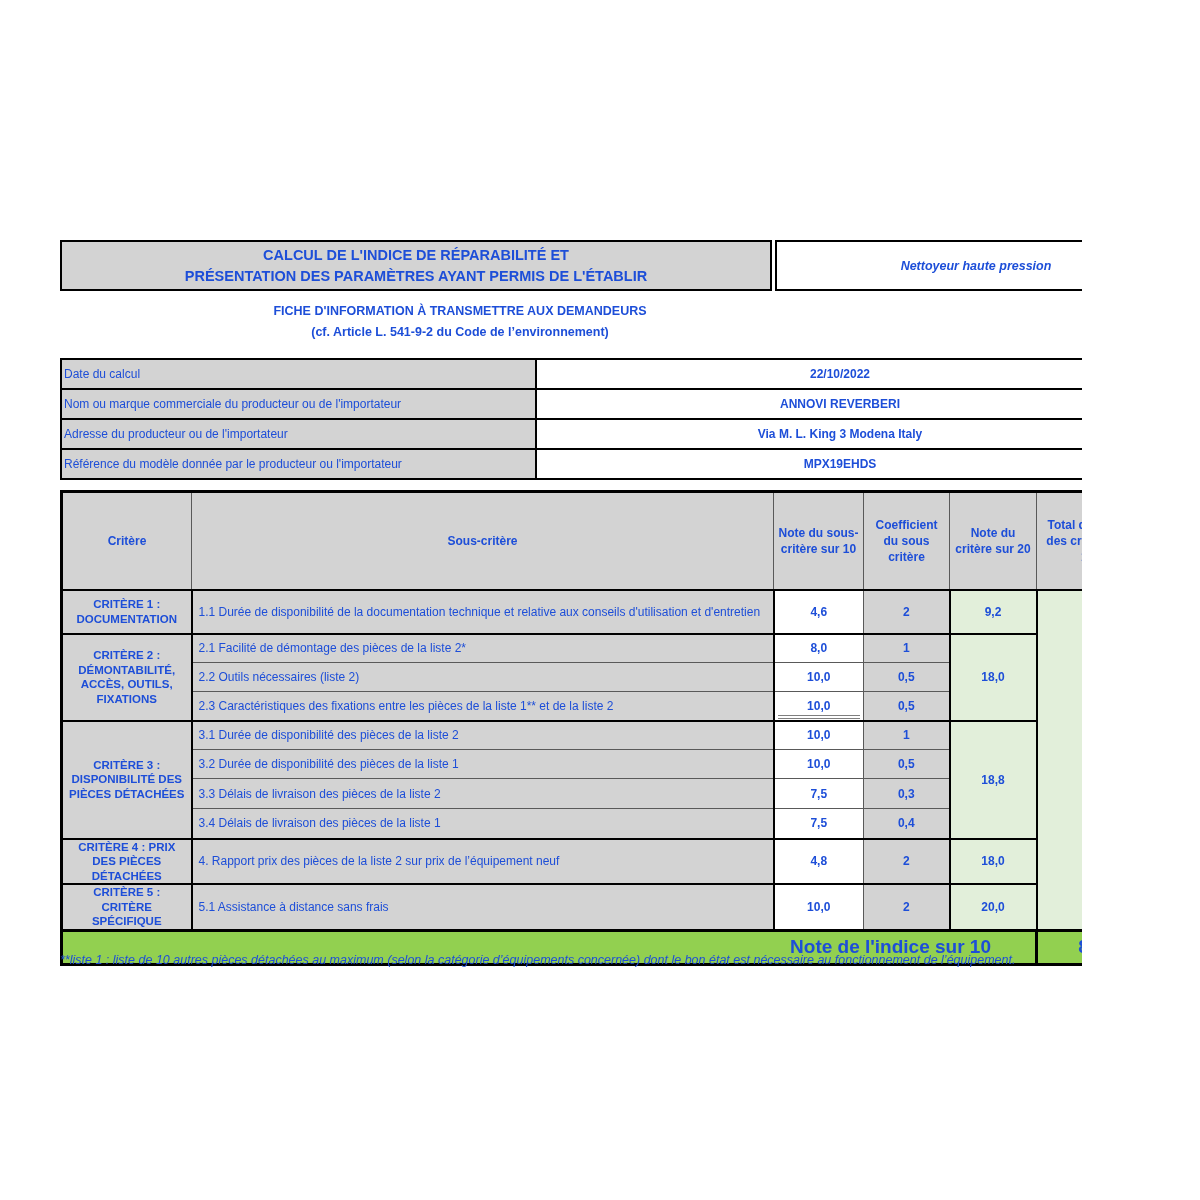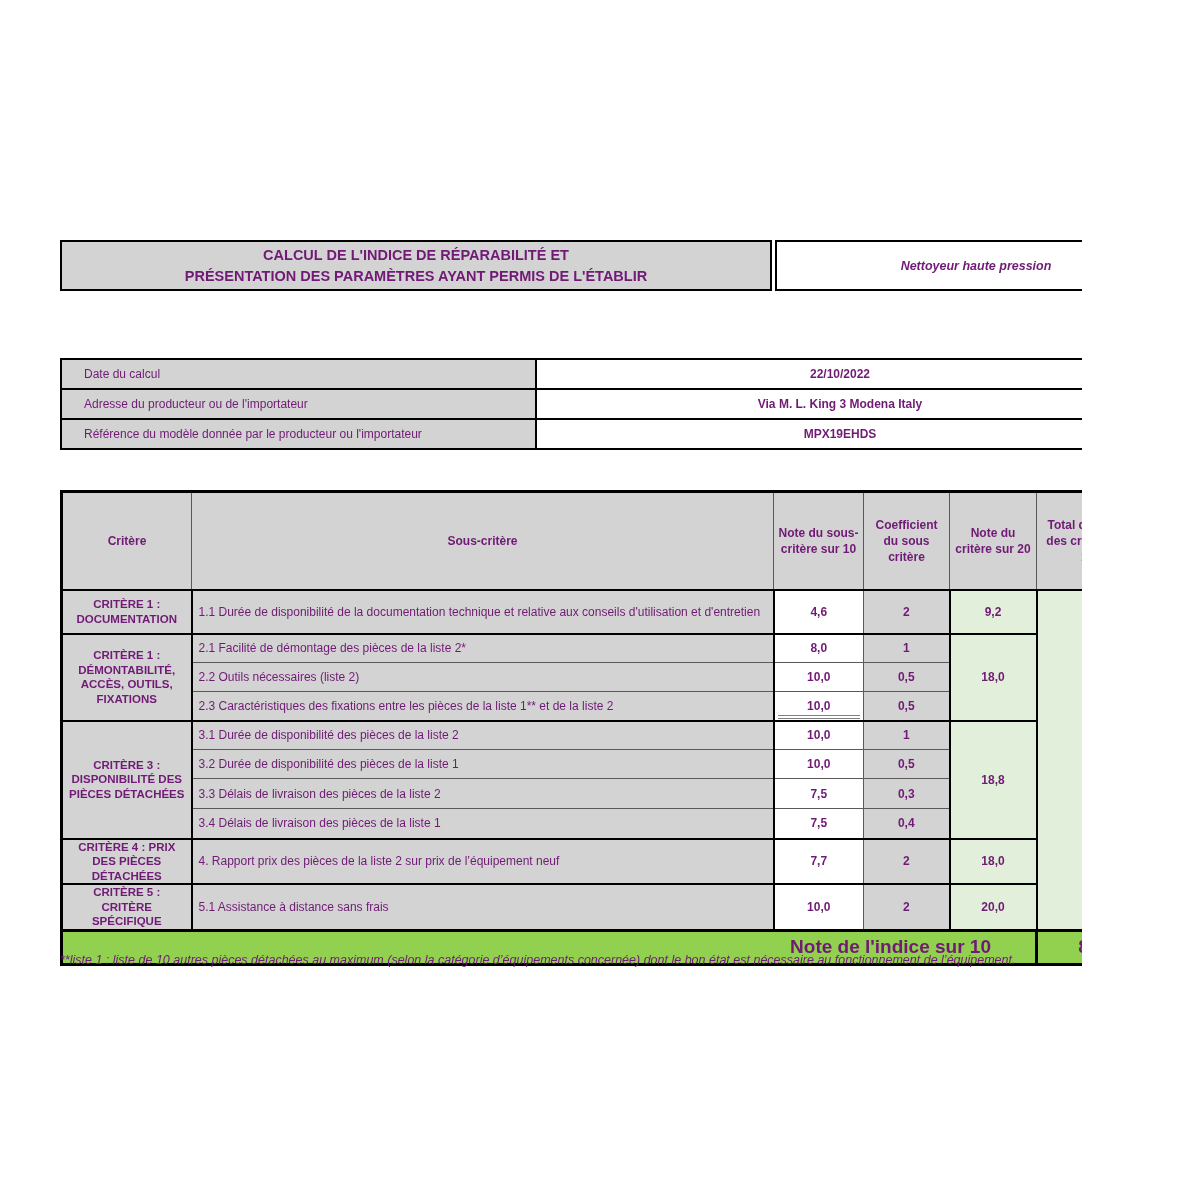--- a/index.html
+++ b/index.html
@@ -1,18 +1,18 @@
 <!DOCTYPE html>
 <html><head>
 <meta charset="utf-8">
 <style>
   html,body { margin:0; padding:0; background:#fff; }
   .page {
     position:relative; width:1082px; height:1200px; background:#ffffff;
-    font-family:"Liberation Sans", sans-serif; color:#701a75; overflow:hidden;
+    font-family:"Liberation Sans", sans-serif; color:#1d4ed8; overflow:hidden;
   }
 
   
   .header-row { position:absolute; top:240px; left:60px; width:1085px; height:51px; display:flex; }
   .title-box {
     width:712px; box-sizing:border-box; background:#d3d3d3; border:2.5px solid #000;
     display:flex; flex-direction:column; justify-content:center; align-items:center;
     text-align:center; font-weight:bold; font-size:14.5px; line-height:21px;
   }
   .product-box {
@@ -23,21 +23,21 @@
 
   
   .subtitle { position:absolute; top:301px; left:60px; width:800px; text-align:center;
     font-weight:bold; font-size:12.5px; line-height:21px; }
 
   
   .info-table { position:absolute; top:358px; left:60px; width:1085px;
     border-collapse:collapse; table-layout:fixed; }
   .info-table td { border:2px solid #000; height:30px; box-sizing:border-box;
     font-size:12px; padding:0; overflow:hidden; }
-  .info-table td.lbl { width:475px; background:#d3d3d3; padding-left:22px; }
+  .info-table td.lbl { width:475px; background:#d3d3d3; padding-left:2px; }
   .info-table td.val { text-align:center; font-weight:bold; background:#fff; }
 
   
   .score-table { position:absolute; top:490px; left:60px; width:1085px;
     border-collapse:collapse; table-layout:fixed; border:3px solid #000; }
   .score-table td { border:1px solid #595959; box-sizing:border-box; font-size:12px;
     padding:0 4px; overflow:hidden; vertical-align:middle; }
   .rh98 { height:98px; } .r44 { height:44px; } .r29 { height:29px; }
   .r30 { height:30px; } .r40 { height:40px; } .r33 { height:33px; } .r34 { height:34px; }
 
@@ -76,26 +76,34 @@
   <div class="header-row">
     <div class="title-box">
       <div>CALCUL DE L'INDICE DE RÉPARABILITÉ ET</div>
       <div>PRÉSENTATION DES PARAMÈTRES AYANT PERMIS DE L'ÉTABLIR</div>
     </div>
     <div class="product-box">
       <span>Nettoyeur haute pression</span>
     </div>
   </div>
 
+  <div class="subtitle">
+    <div>FICHE D'INFORMATION À TRANSMETTRE AUX DEMANDEURS</div>
+    <div>(cf. Article L. 541-9-2 du Code de l’environnement)</div>
+  </div>
 
   <table class="info-table">
     <tbody>
         <tr>
       <td class="lbl">Date du calcul</td>
       <td class="val">22/10/2022</td>
+    </tr>
+    <tr>
+      <td class="lbl">Nom ou marque commerciale du producteur ou de l'importateur</td>
+      <td class="val">ANNOVI REVERBERI</td>
     </tr>
     <tr>
       <td class="lbl">Adresse du producteur ou de l'importateur</td>
       <td class="val">Via M. L. King 3 Modena Italy</td>
     </tr>
     <tr>
       <td class="lbl">Référence du modèle donnée par le producteur ou l'importateur</td>
       <td class="val">MPX19EHDS</td>
     </tr>
   </tbody>
@@ -124,21 +132,21 @@
     <tr class="r44">
       <td class="crit">CRITÈRE 1 : DOCUMENTATION</td>
       <td class="sub">1.1 Durée de disponibilité de la documentation technique et relative aux conseils d'utilisation et d'entretien</td>
       <td class="n10">4,6</td>
       <td class="coef">2</td>
       <td class="n20">9,2</td>
       <td class="total" rowspan="10">84,0</td>
     </tr>
 
     <tr class="gs r29">
-      <td class="crit" rowspan="3">CRITÈRE 1 : DÉMONTABILITÉ, ACCÈS, OUTILS, FIXATIONS</td>
+      <td class="crit" rowspan="3">CRITÈRE 2 : DÉMONTABILITÉ, ACCÈS, OUTILS, FIXATIONS</td>
       <td class="sub">2.1 Facilité de démontage des pièces de la liste 2*</td>
       <td class="n10">8,0</td>
       <td class="coef">1</td>
       <td class="n20" rowspan="3">18,0</td>
     </tr>
     <tr class="r29">
       <td class="sub">2.2 Outils nécessaires (liste 2)</td>
       <td class="n10">10,0</td>
       <td class="coef">0,5</td>
     </tr>
@@ -167,21 +175,21 @@
     </tr>
     <tr class="r30">
       <td class="sub">3.4 Délais de livraison des pièces de la liste 1</td>
       <td class="n10">7,5</td>
       <td class="coef">0,4</td>
     </tr>
 
     <tr class="gs r40">
       <td class="crit">CRITÈRE 4 : PRIX DES PIÈCES DÉTACHÉES</td>
       <td class="sub">4. Rapport prix des pièces de la liste 2 sur prix de l’équipement neuf</td>
-      <td class="n10">7,7</td>
+      <td class="n10">4,8</td>
       <td class="coef">2</td>
       <td class="n20">18,0</td>
     </tr>
 
     <tr class="gs r33">
       <td class="crit">CRITÈRE 5 : CRITÈRE SPÉCIFIQUE</td>
       <td class="sub">5.1 Assistance à distance sans frais</td>
       <td class="n10">10,0</td>
       <td class="coef">2</td>
       <td class="n20">20,0</td>

